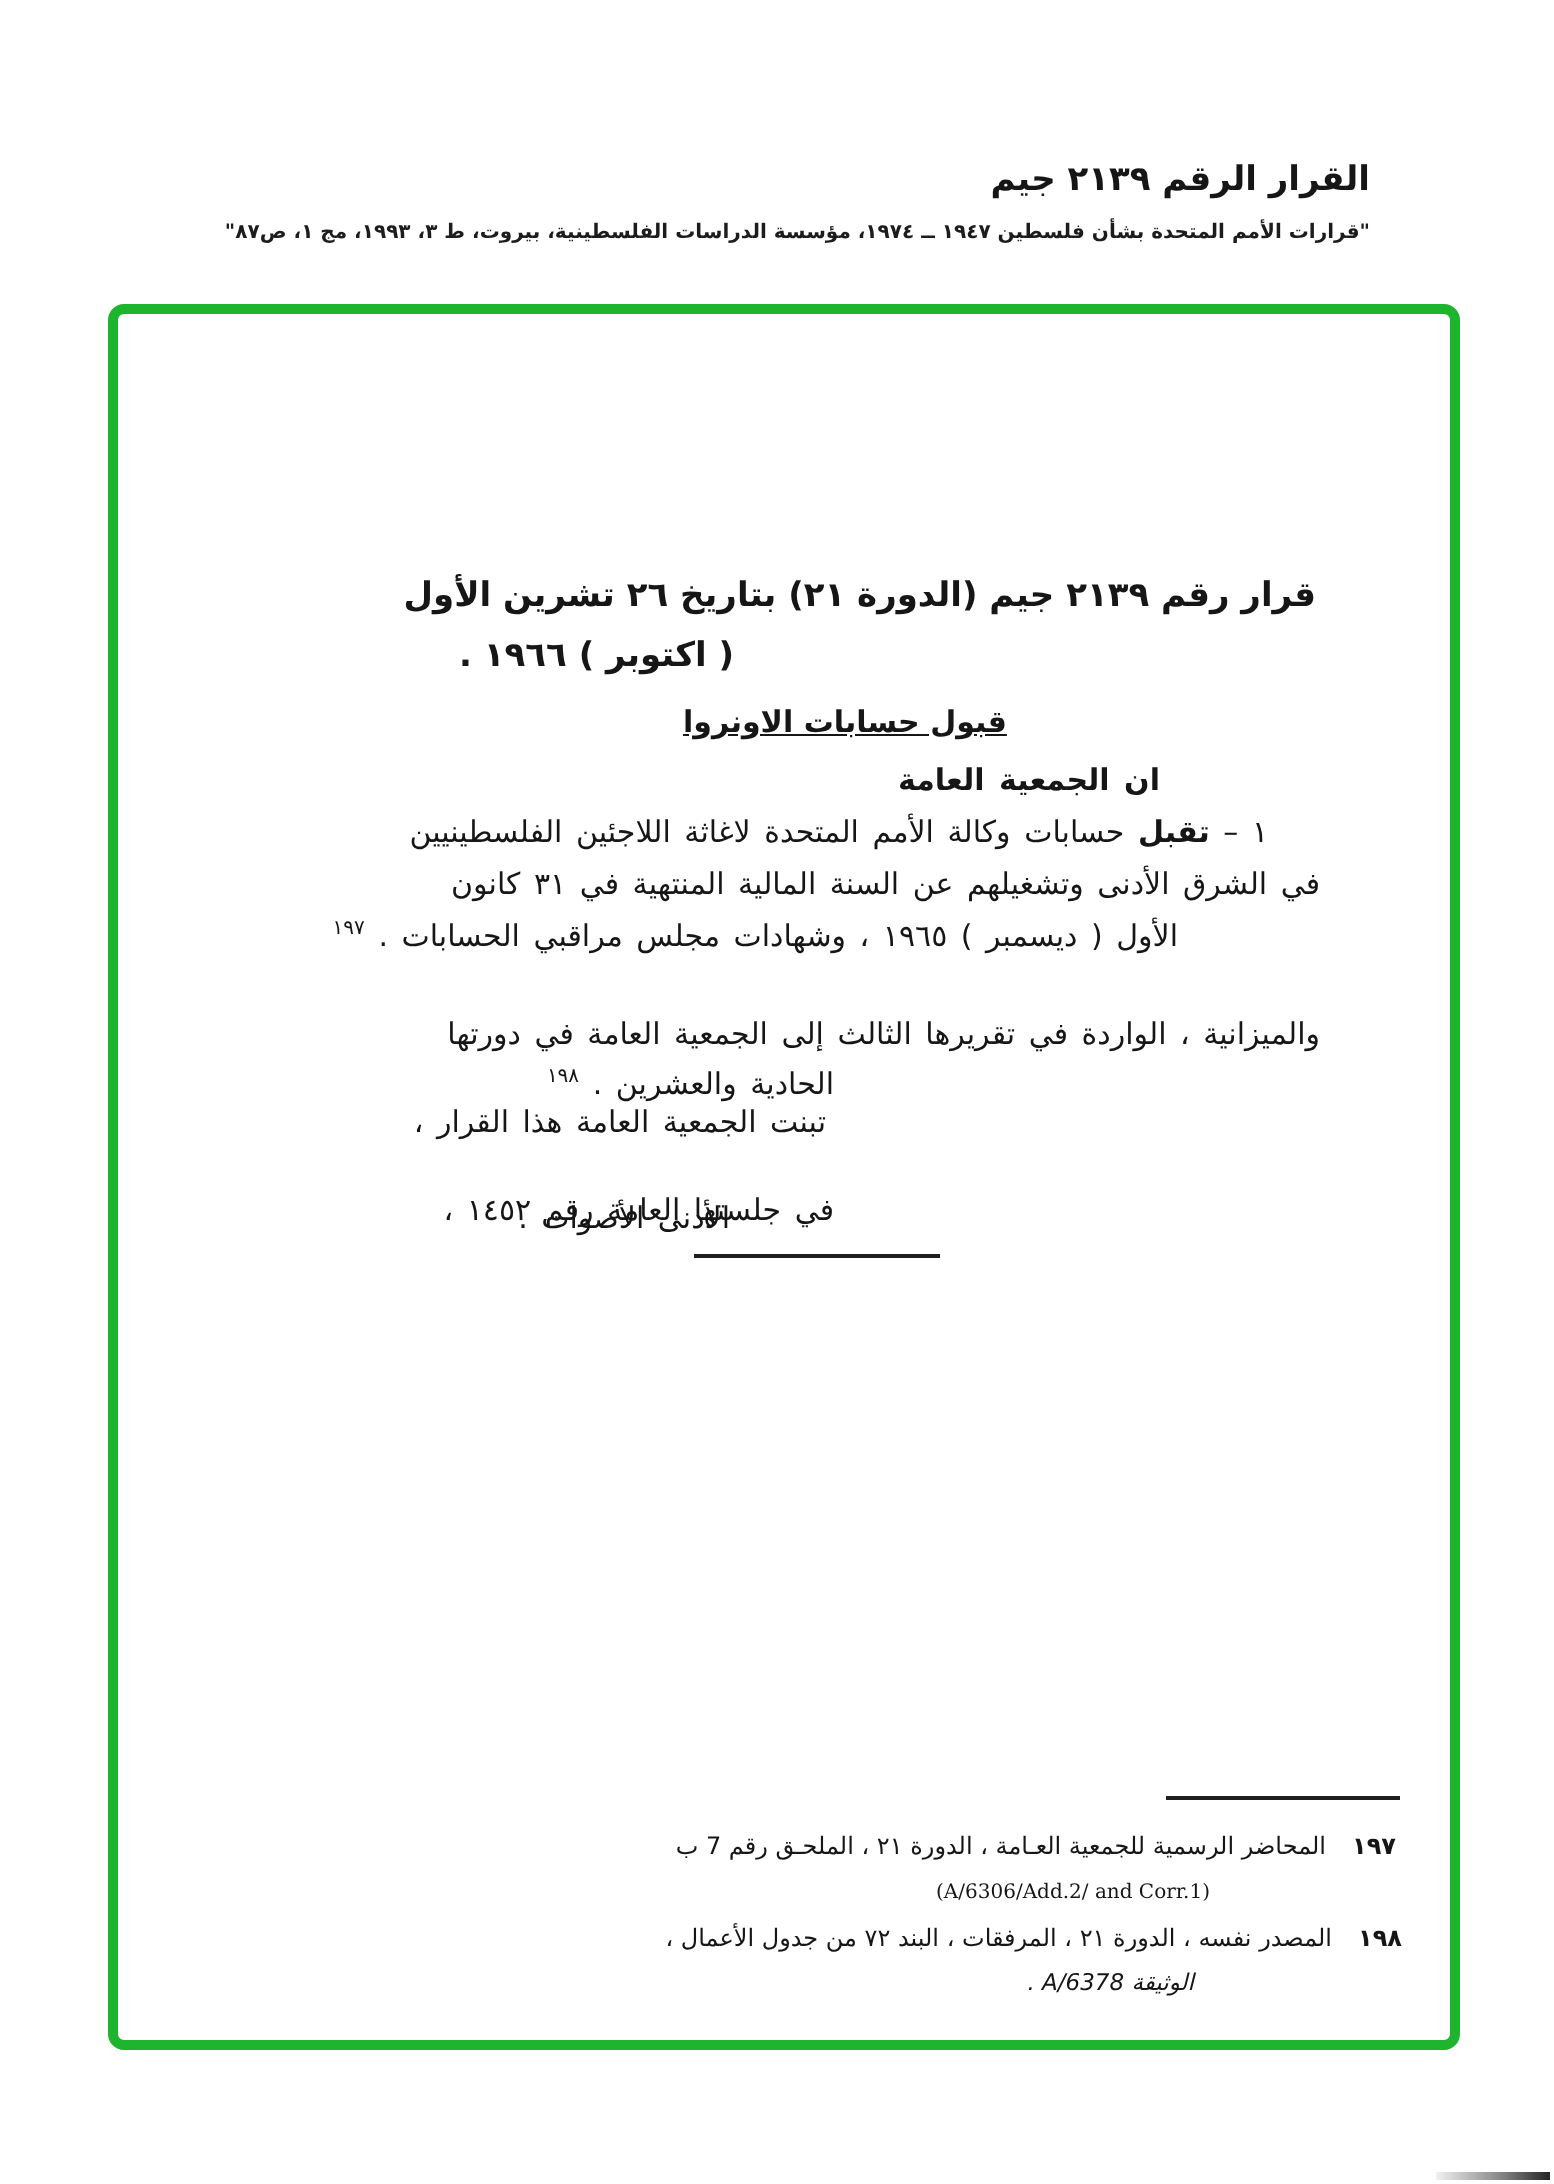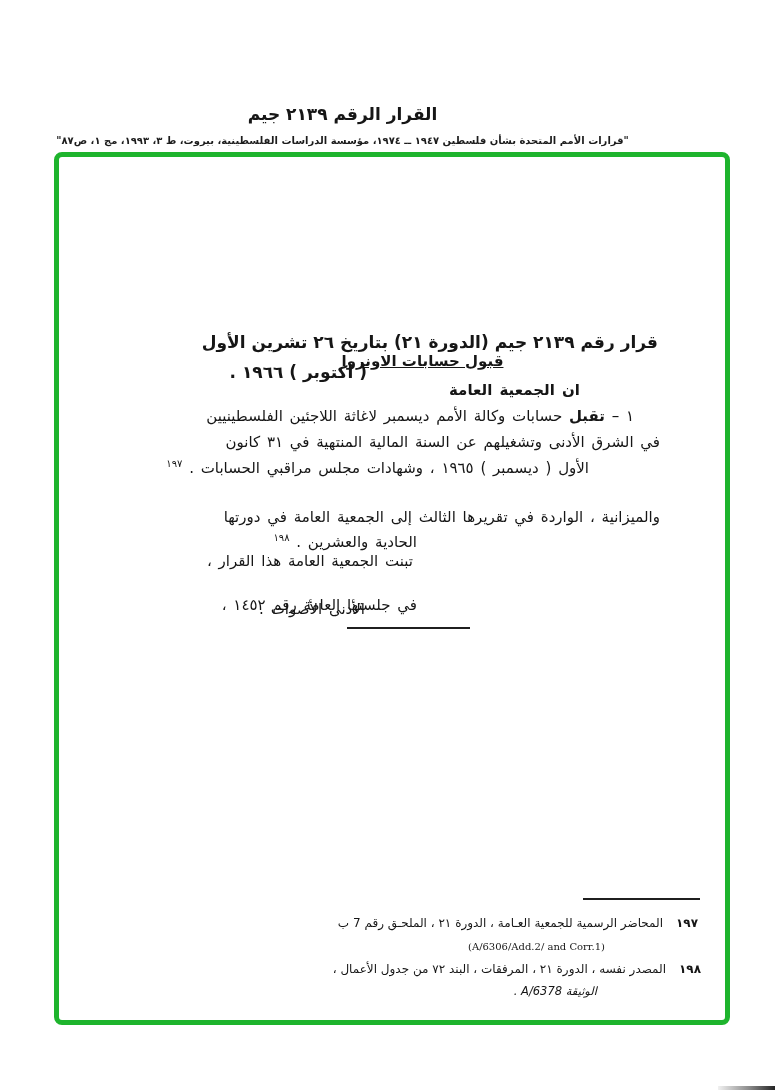--- a/index.html
+++ b/index.html
@@ -4,28 +4,28 @@
 <style>
   html,body{margin:0;padding:0;}
   body{
     width:777px;height:1092px;background:#ffffff;
     font-family:"DejaVu Sans",sans-serif;color:#161616;
     -webkit-font-smoothing:antialiased;
   }
   .page{position:relative;width:777px;height:1092px;overflow:hidden;background:#fff;}
   .abs{position:absolute;}
   .ar{direction:rtl;unicode-bidi:embed;white-space:nowrap;}
-  .center-band{left:0;width:685px;text-align:center;margin-top:24px;}
+  .center-band{left:0;width:685px;}
   .doc-title{top:80px;font-size:17px;font-weight:bold;letter-spacing:.5px;}
   .citation{top:111px;font-size:10px;font-weight:bold;color:#1c1c1c;}
   .frame{
     left:54px;top:152px;width:666px;height:863px;
     border:5px solid #1eb42d;border-radius:8px;background:transparent;
   }
-  .h-line{font-size:17px;font-weight:bold;margin-top:44px;}
+  .h-line{font-size:17px;font-weight:bold;}
   .sub{font-size:15px;font-weight:bold;text-decoration:underline;}
   .body-line{font-size:15px;word-spacing:2px;}
   .b{font-weight:bold;}
   sup.ref{font-size:10px;line-height:0;vertical-align:6px;letter-spacing:1px;}
   .rule{background:#1f1f1f;height:2px;}
   .fn-row{display:flex;direction:rtl;gap:13px;font-size:12px;align-items:flex-start;}
   .fn-num{font-weight:bold;}
   .fn-text{direction:rtl;white-space:nowrap;}
   .fn-ref-latin{direction:ltr;font-family:"DejaVu Serif",serif;font-size:10px;white-space:nowrap;}
   .fn-ref-ar{font-size:11.5px;white-space:nowrap;}
@@ -43,21 +43,21 @@
   <div class="abs ar center-band citation">"قرارات الأمم المتحدة بشأن فلسطين ١٩٤٧ ــ ١٩٧٤، مؤسسة الدراسات الفلسطينية، بيروت، ط ٣، ١٩٩٣، مج ١، ص٨٧"</div>
 
   <div class="abs frame" style="border-color: rgb(30, 180, 45);"></div>
 
   <div class="abs ar h-line" style="top:288px;right:119px;">قرار رقم ٢١٣٩ جيم (الدورة ٢١) بتاريخ ٢٦ تشرين الأول</div>
   <div class="abs ar h-line" style="top:318px;right:410px;">( اكتوبر ) ١٩٦٦ .</div>
   <div class="abs ar sub" style="top:352px;left:185px;width:475px;text-align:center;">قبول حسابات الاونروا</div>
 
   <div class="abs ar body-line b" style="top:381px;right:197px;">ان الجمعية العامة</div>
 
-  <div class="abs ar body-line" style="top:407px;right:143px;"><span>١ – </span><span class="b">تقبل</span><span> حسابات وكالة الأمم ديسمبر لاغاثة اللاجئين الفلسطينيين</span></div>
+  <div class="abs ar body-line" style="top:407px;right:143px;"><span>١ – </span><span class="b">تقبل</span><span> حسابات وكالة الأمم المتحدة لاغاثة اللاجئين الفلسطينيين</span></div>
   <div class="abs ar body-line" style="top:433px;right:117px;text-align:right;">في الشرق الأدنى وتشغيلهم عن السنة المالية المنتهية في ٣١ كانون</div>
   <div class="abs ar body-line" style="top:459px;right:188px;text-align:right;"><span>الأول ( ديسمبر ) ١٩٦٥ ، وشهادات مجلس مراقبي الحسابات . </span><sup class="ref">١٩٧</sup></div>
 
   <div class="abs ar body-line" style="top:508px;right:117px;">والميزانية ، الواردة في تقريرها الثالث إلى الجمعية العامة في دورتها</div>
   <div class="abs ar body-line" style="top:533px;right:360px;"><span>الحادية والعشرين . </span><sup class="ref">١٩٨</sup></div>
 
   <div class="abs ar body-line" style="top:552px;right:364px;">تبنت الجمعية العامة هذا القرار ،</div>
   <div class="abs ar body-line" style="top:596px;right:360px;">في جلستها العامة رقم ١٤٥٢ ،</div>
   <div class="abs ar body-line" style="top:600px;right:412px;">الأدنى الأصوات .</div>
   <div class="abs rule" style="top:627px;left:347px;width:123px;"></div>

